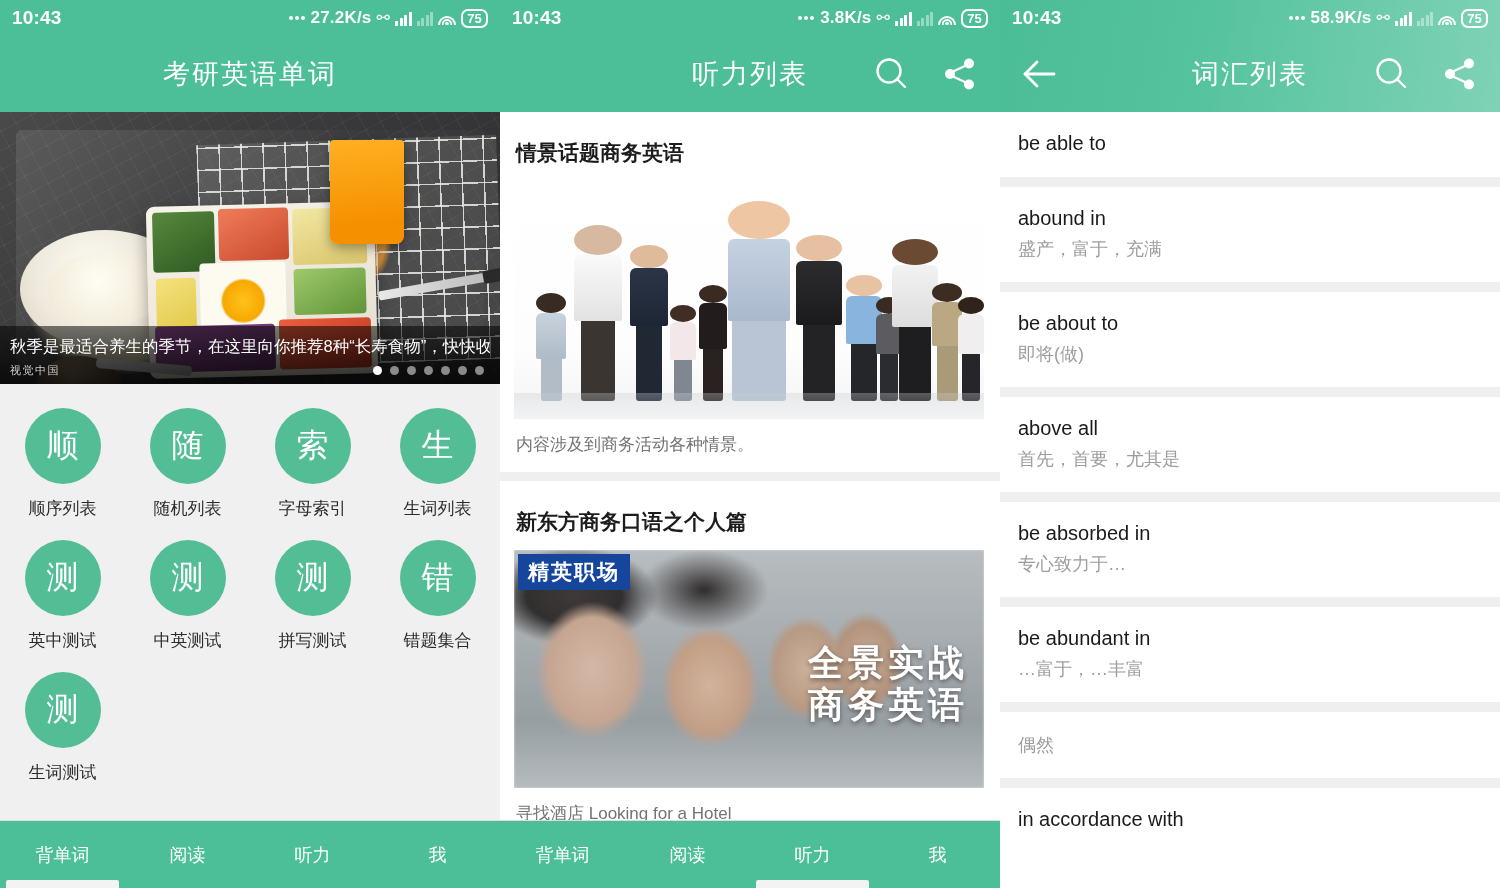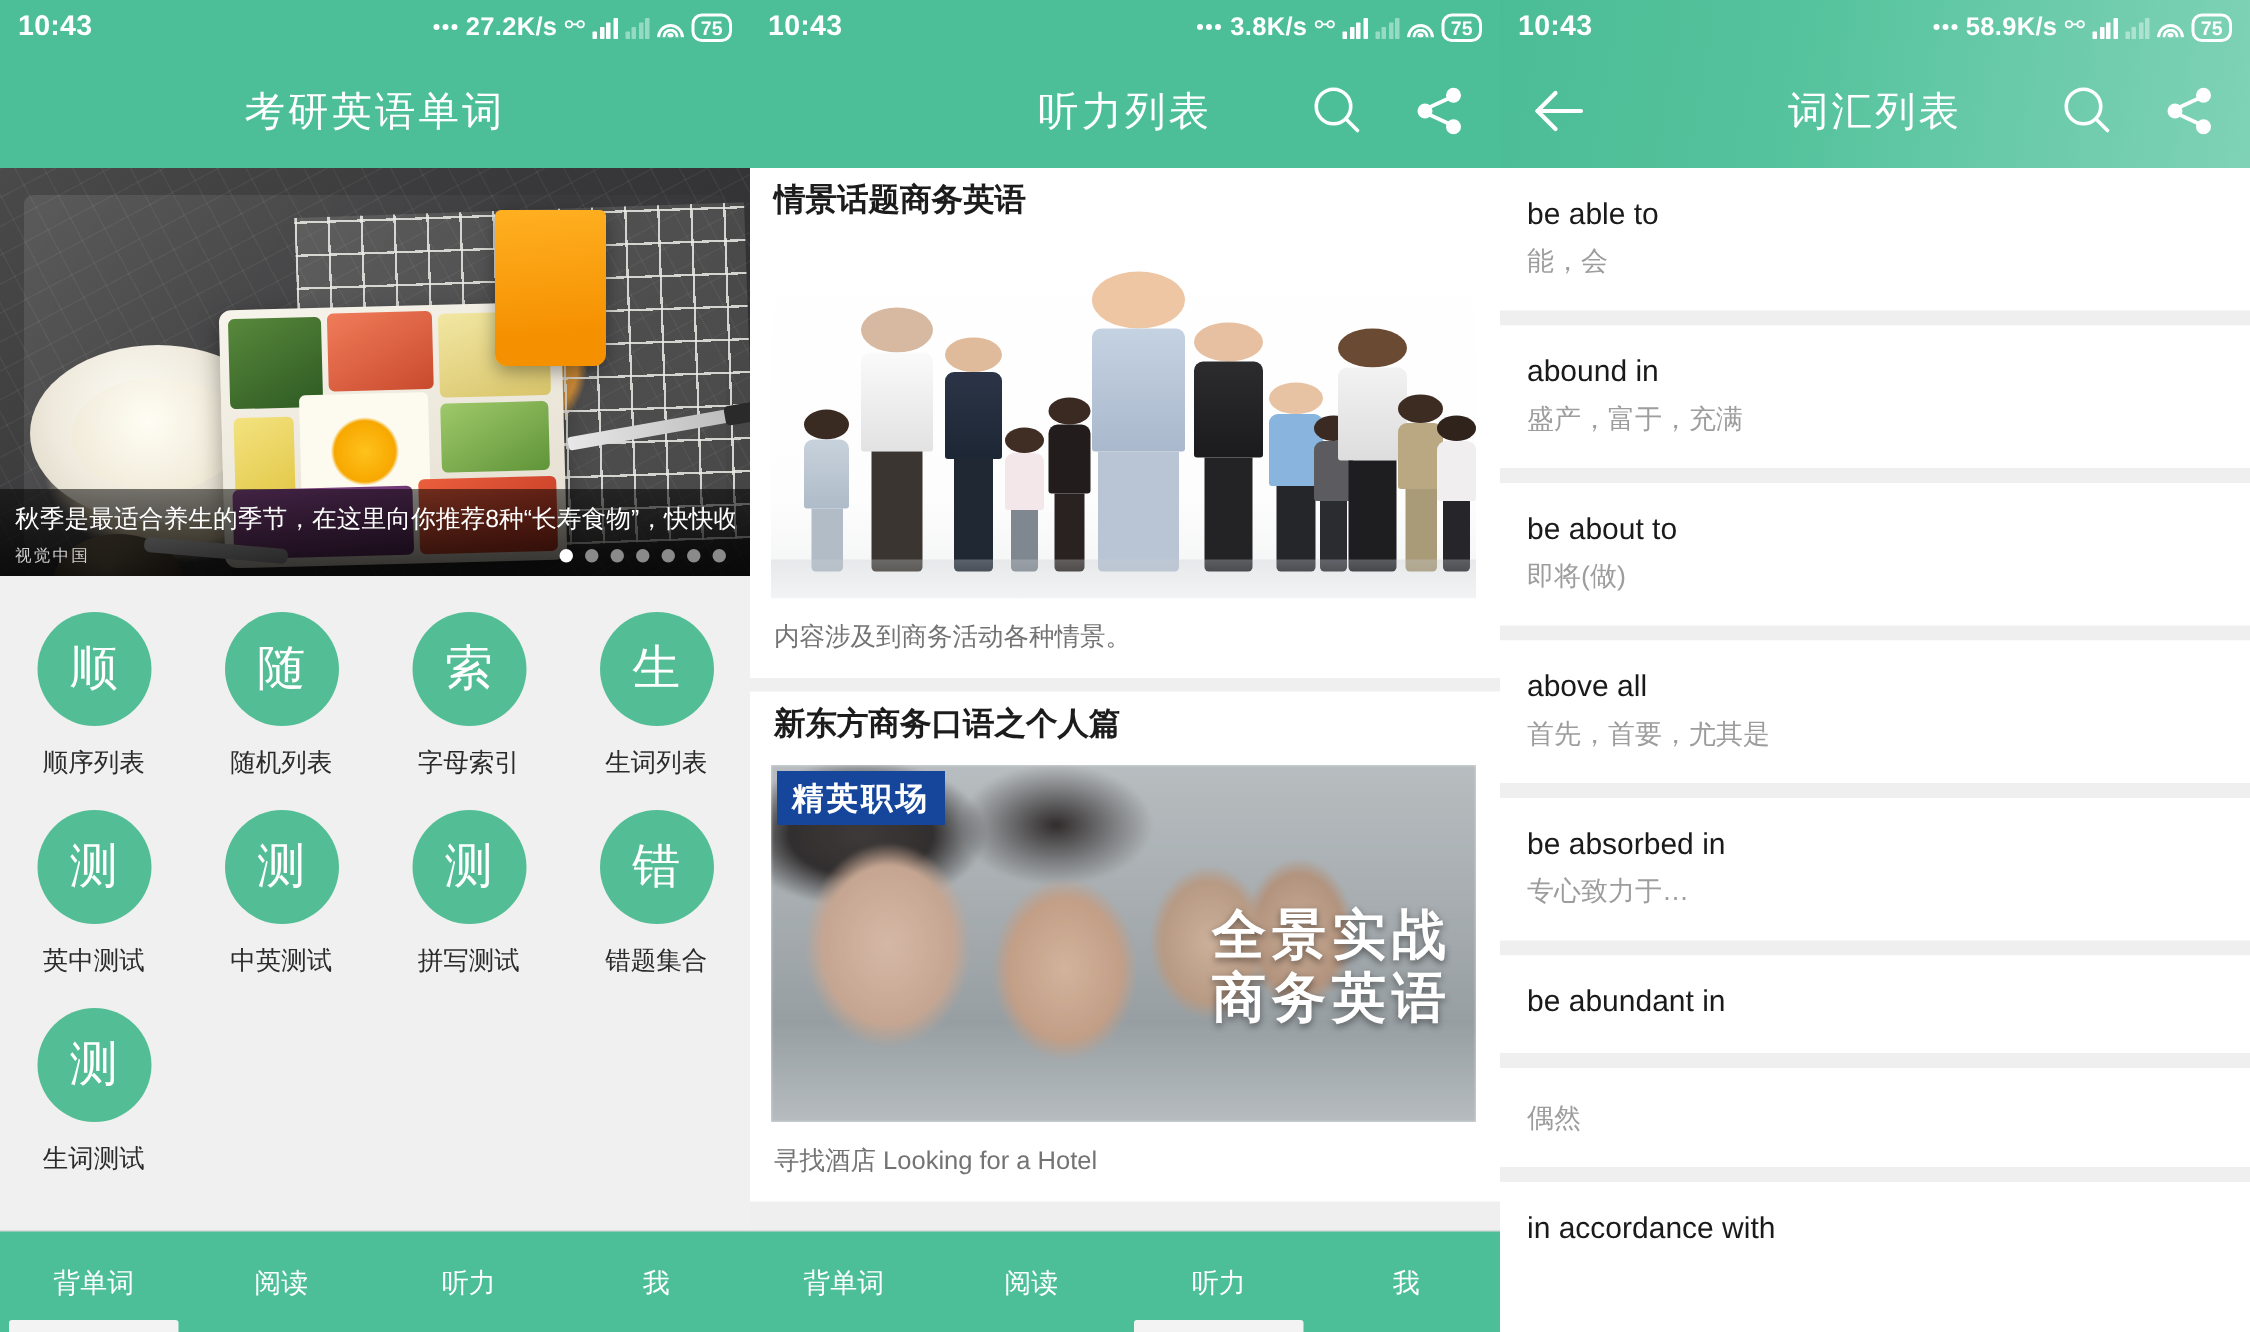--- a/index.html
+++ b/index.html
@@ -145,21 +145,21 @@
   .circle {
     width: 76px; height: 76px; border-radius: 50%; background: #53BE95;
     color: #ffffff; display: flex; align-items: center; justify-content: center;
     font-size: 32px; font-weight: 300;
   }
   .cell-label { margin-top: 13px; font-size: 17px; color: #2b2b2b; }
 
   
   .p2 { background: #EFEFEF; }
   .p2-body { background: #EFEFEF; height: 812px; overflow: hidden; }
-  .card { background: #ffffff; padding: 2px 14px 0 14px; margin-bottom: 9px; }
+  .card { background: #ffffff; padding: 22px 14px 0 14px; margin-bottom: 9px; }
   .card-title { font-size: 21px; font-weight: bold; color: #1c1c1c; padding: 5px 2px 14px 2px; }
   .card-desc { font-size: 17px; color: #737373; padding: 14px 2px 16px 2px; }
   .shot { width: 470px; height: 238px; position: relative; overflow: hidden; background: #fff; }
 
   
   .biz { position: absolute; inset: 0;
          background: linear-gradient(to bottom, #ffffff 0%, #fdfdfd 72%, #f2f3f4 100%); }
   .person { position: absolute; bottom: 18px; }
   .person .head { width: 100%; border-radius: 50%; margin: 0 auto; }
   .person .body { width: 100%; border-radius: 6px 6px 2px 2px; }
@@ -561,21 +561,20 @@
               <line x1="13" y1="22.5" x2="26" y2="28.5" stroke="#fff" stroke-width="2.4"></line>
             </svg>
           </span>
         </div>
       </div>
     </div>
 
     <div class="vlist">
       <div class="vrow">
         <div class="en">be able to</div>
-        <div class="cn">能，会</div>
       </div>
       <div class="vsep"></div>
       <div class="vrow">
         <div class="en">abound in</div>
         <div class="cn">盛产，富于，充满</div>
       </div>
       <div class="vsep"></div>
       <div class="vrow">
         <div class="en">be about to</div>
         <div class="cn">即将(做)</div>
@@ -586,20 +585,21 @@
         <div class="cn">首先，首要，尤其是</div>
       </div>
       <div class="vsep"></div>
       <div class="vrow">
         <div class="en">be absorbed in</div>
         <div class="cn">专心致力于…</div>
       </div>
       <div class="vsep"></div>
       <div class="vrow">
         <div class="en">be abundant in</div>
+        <div class="cn">…富于，…丰富</div>
       </div>
       <div class="vsep"></div>
       <div class="vrow">
         <div class="cn">偶然</div>
       </div>
       <div class="vsep"></div>
       <div class="vrow">
         <div class="en">in accordance with</div>
 
       </div>

